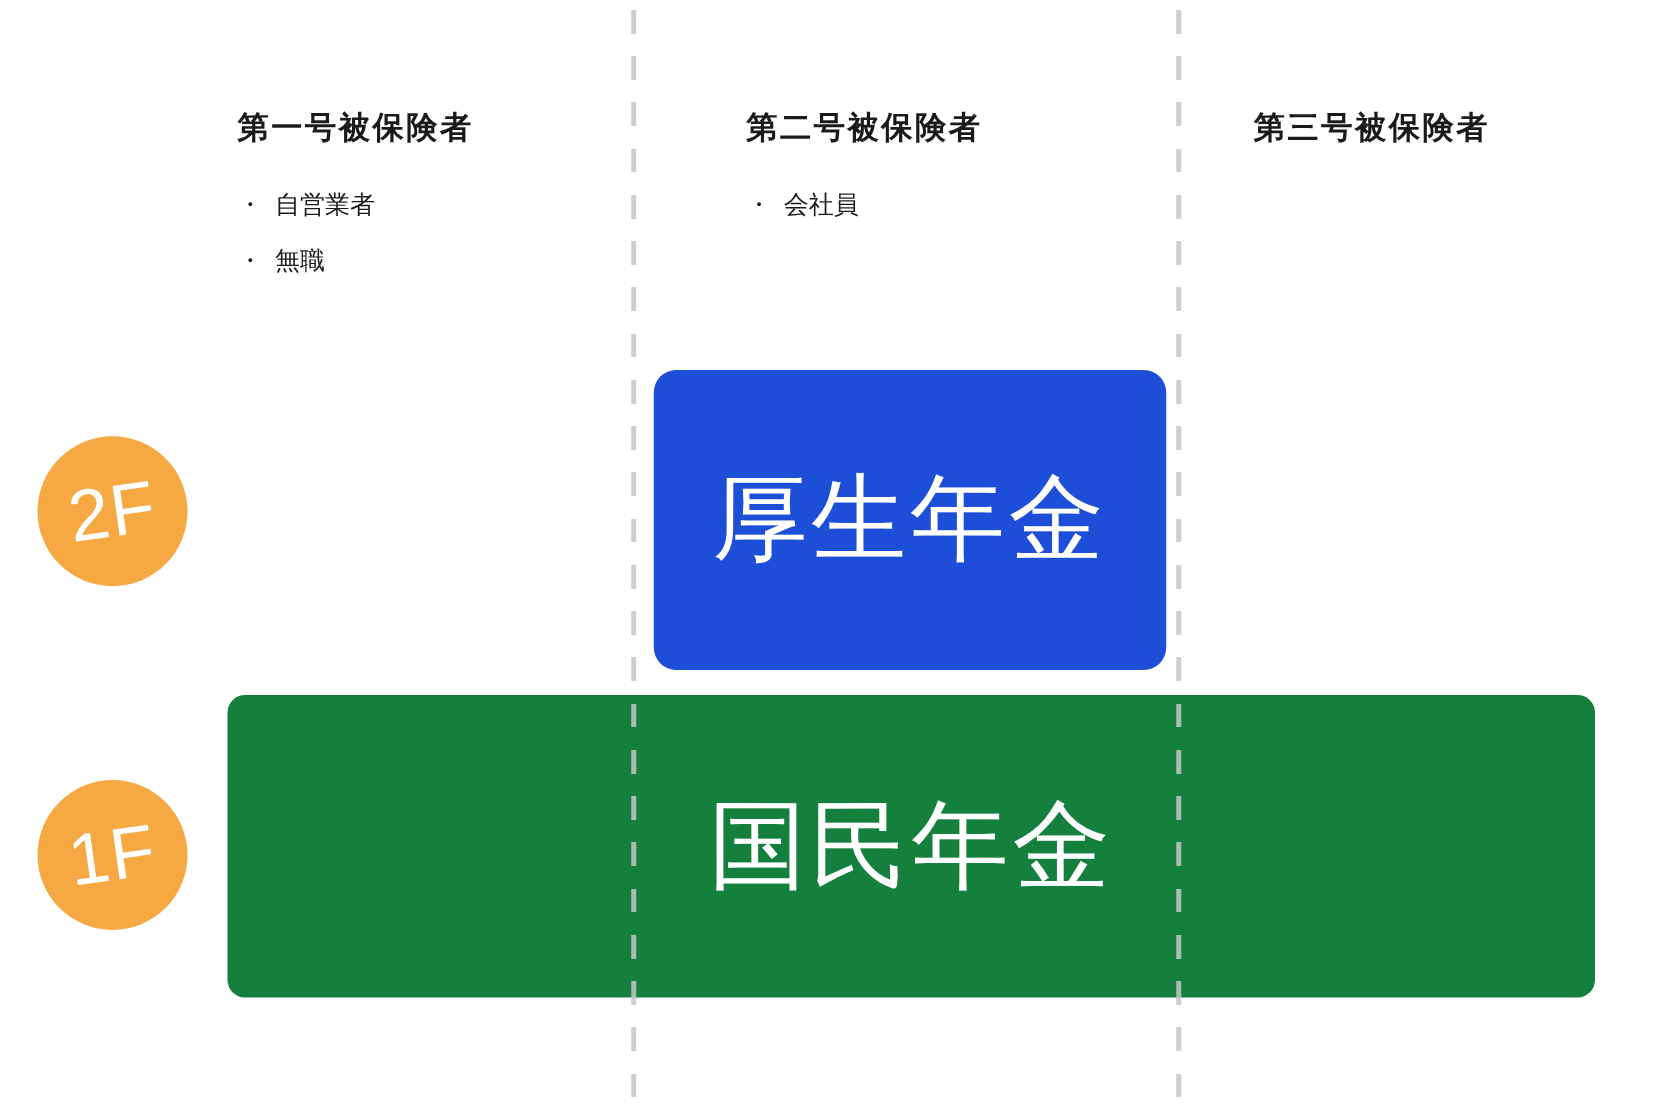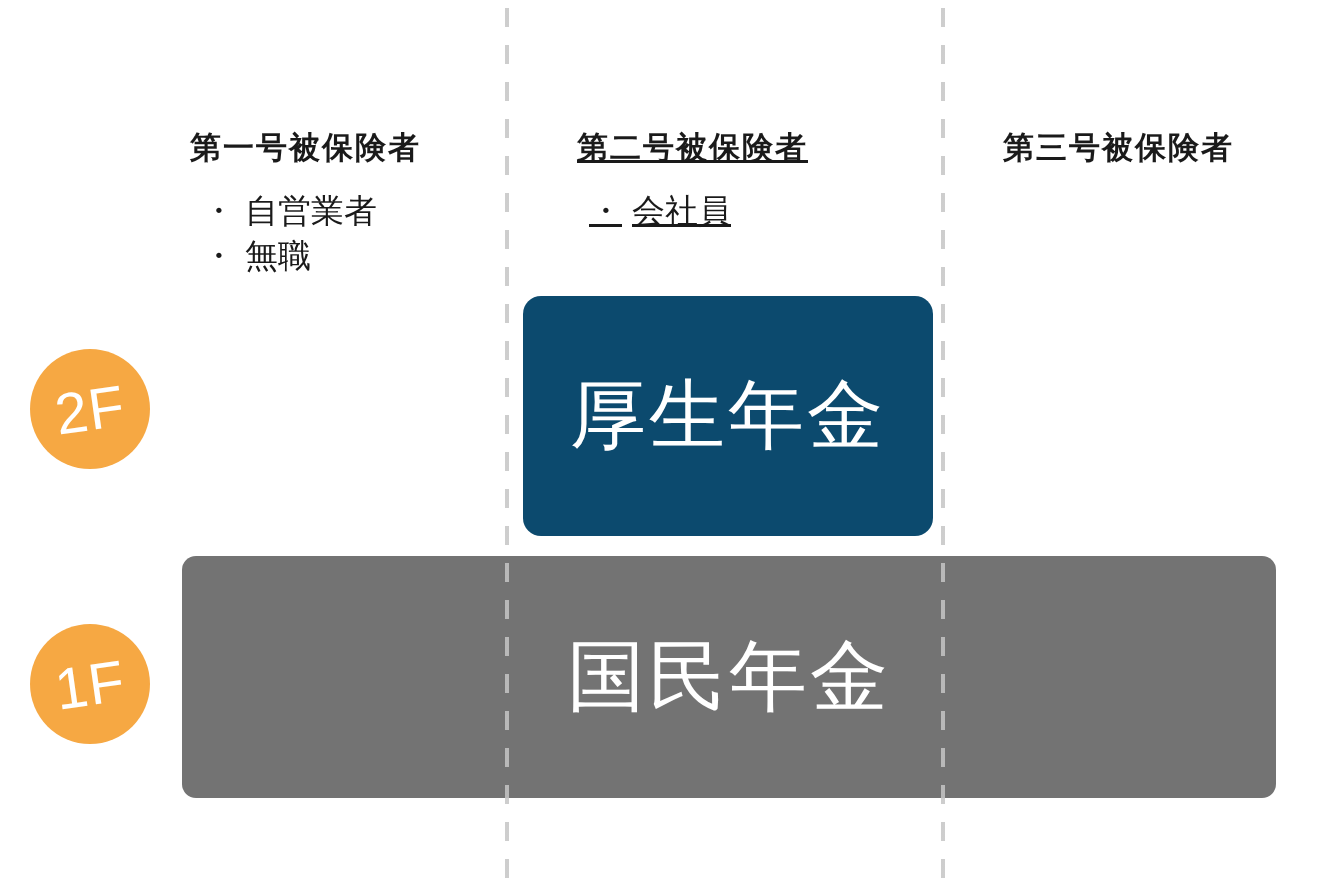--- a/index.html
+++ b/index.html
@@ -35,36 +35,35 @@
   .divider-left  { left: 505px; }
   .divider-right { left: 941px; }
 
   
   .col {
     position: absolute;
     top: 82px;
     z-index: 6;
   }
   .col-1 { left: 190px; }
-  .col-2 { left: 577px; text-decoration: underline; }
+  .col-2 { left: 597px; }
   .col-3 { left: 1003px; }
 
   .col-header {
-    font-size: 31px;
+    font-size: 25px;
     font-weight: 600;
     letter-spacing: 2px;
     line-height: 40px;
     white-space: nowrap;
-    margin-top: 46px;
   }
   .col-list {
     list-style: none;
-    margin: 20px 0 0 12px;
+    margin: 20px 0 0 0;
     padding: 0;
-    font-size: 33px;
+    font-size: 20px;
     font-weight: 500;
     line-height: 45px;
   }
   .col-list li { white-space: nowrap; }
   .bullet { margin-right: 10px; }
 
   
   .badge {
     position: absolute;
     left: 30px;
@@ -94,35 +93,35 @@
     align-items: center;
     justify-content: center;
     color: #ffffff;
     white-space: nowrap;
   }
   .box-kosei {
     left: 523px;
     top: 296px;
     width: 410px;
     height: 240px;
-    background: #0c4a6e;
+    background: #1d4ed8;
     border-radius: 18px;
     z-index: 4;
   }
   .box-kosei .box-label {
     font-size: 76px;
     font-weight: 500;
     letter-spacing: 3px;
   }
   .box-kokumin {
     left: 182px;
     top: 556px;
     width: 1094px;
     height: 242px;
-    background: #737373;
+    background: #15803d;
     border-radius: 14px;
     z-index: 2;
   }
   .box-kokumin .box-label {
     font-size: 78px;
     font-weight: 500;
     letter-spacing: 3px;
   }
 </style>
 </head>

